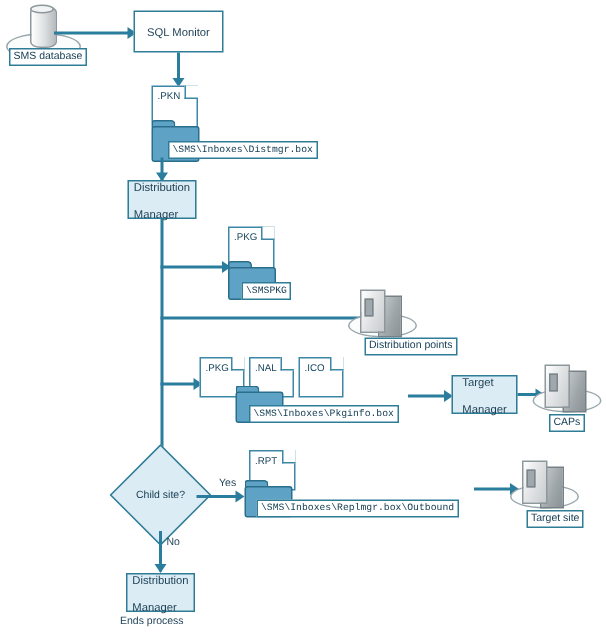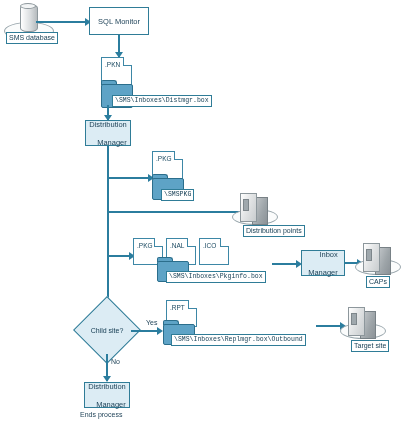--- a/index.html
+++ b/index.html
@@ -11,21 +11,21 @@
   .node{position:absolute;box-sizing:border-box;}
 
   
   .pbox{
     border:1px solid #2f7c97;
     background:#dcecf4;
     color:#1b3f55;
     font-size:7.5px;
     line-height:9px;
     display:flex;align-items:center;justify-content:center;
-    text-align:right;
+    text-align:left;
     padding:1px;
     box-shadow:none;
   }
   .pbox.white{background:#ffffff;}
   .pbox span{display:block;}
 
   
   .chip{
     border:1px solid #2f7c97;
     background:#ffffff;
@@ -234,21 +234,21 @@
   </div>
   <div class="node" style="left:166px;top:264px;">
     <span class="chip mono">\SMS\Inboxes\Pkginfo.box</span>
   </div>
 
   <div class="ln lnh" style="left:272px;top:263px;width:28px;"></div>
   <div class="arr r" style="left:296px;top:260px;"></div>
 
   <div class="pbox node" style="left:301px;top:250px;width:44px;height:26px;">
     <span>
-      <span>Inbox</span><br>
+      <span>Target</span><br>
       <span>Manager</span>
     </span>
   </div>
 
   <div class="ln lnh" style="left:345px;top:262px;width:16px;"></div>
   <div class="arr r" style="left:357px;top:259px;"></div>
 
   <div class="server" style="left:355px;top:243px;width:44px;height:32px;">
     <div class="ellipse"></div>
     <div class="boxB"></div>

